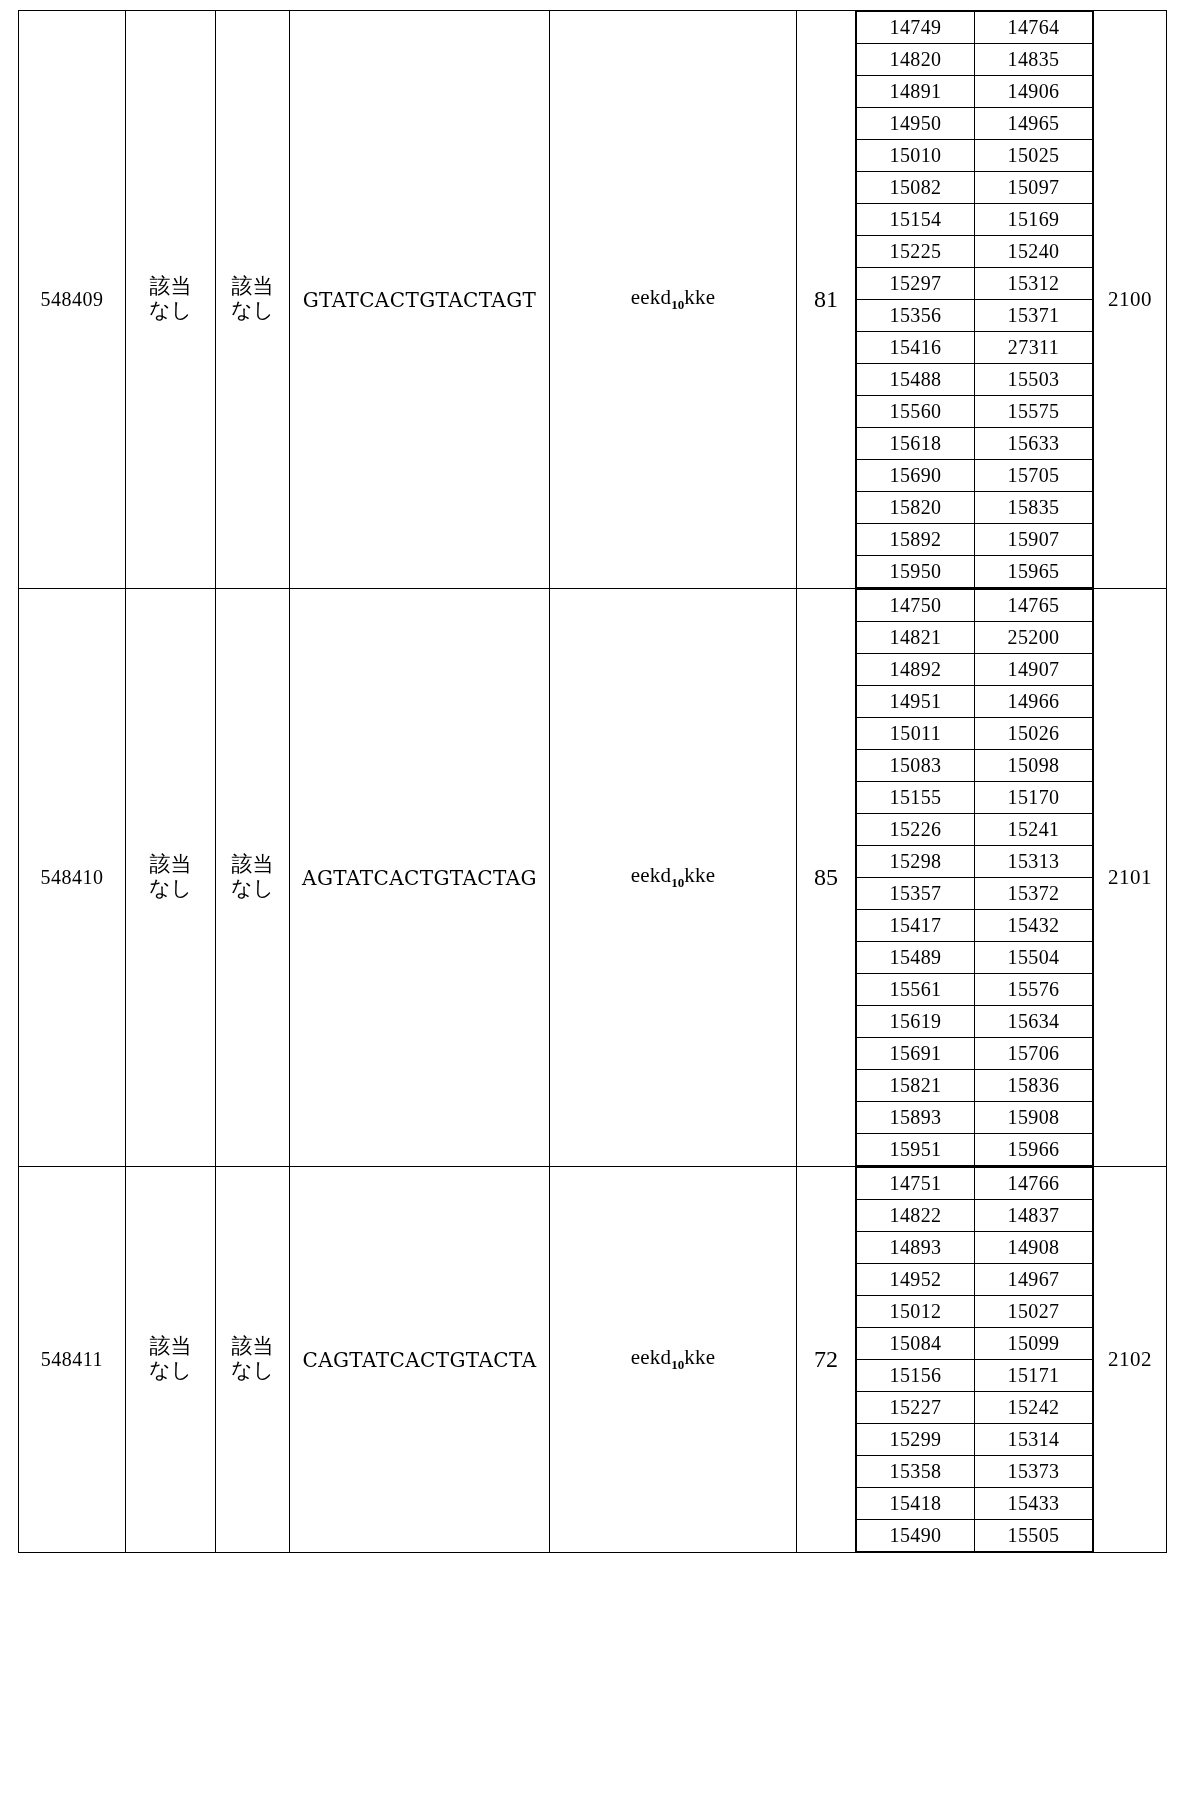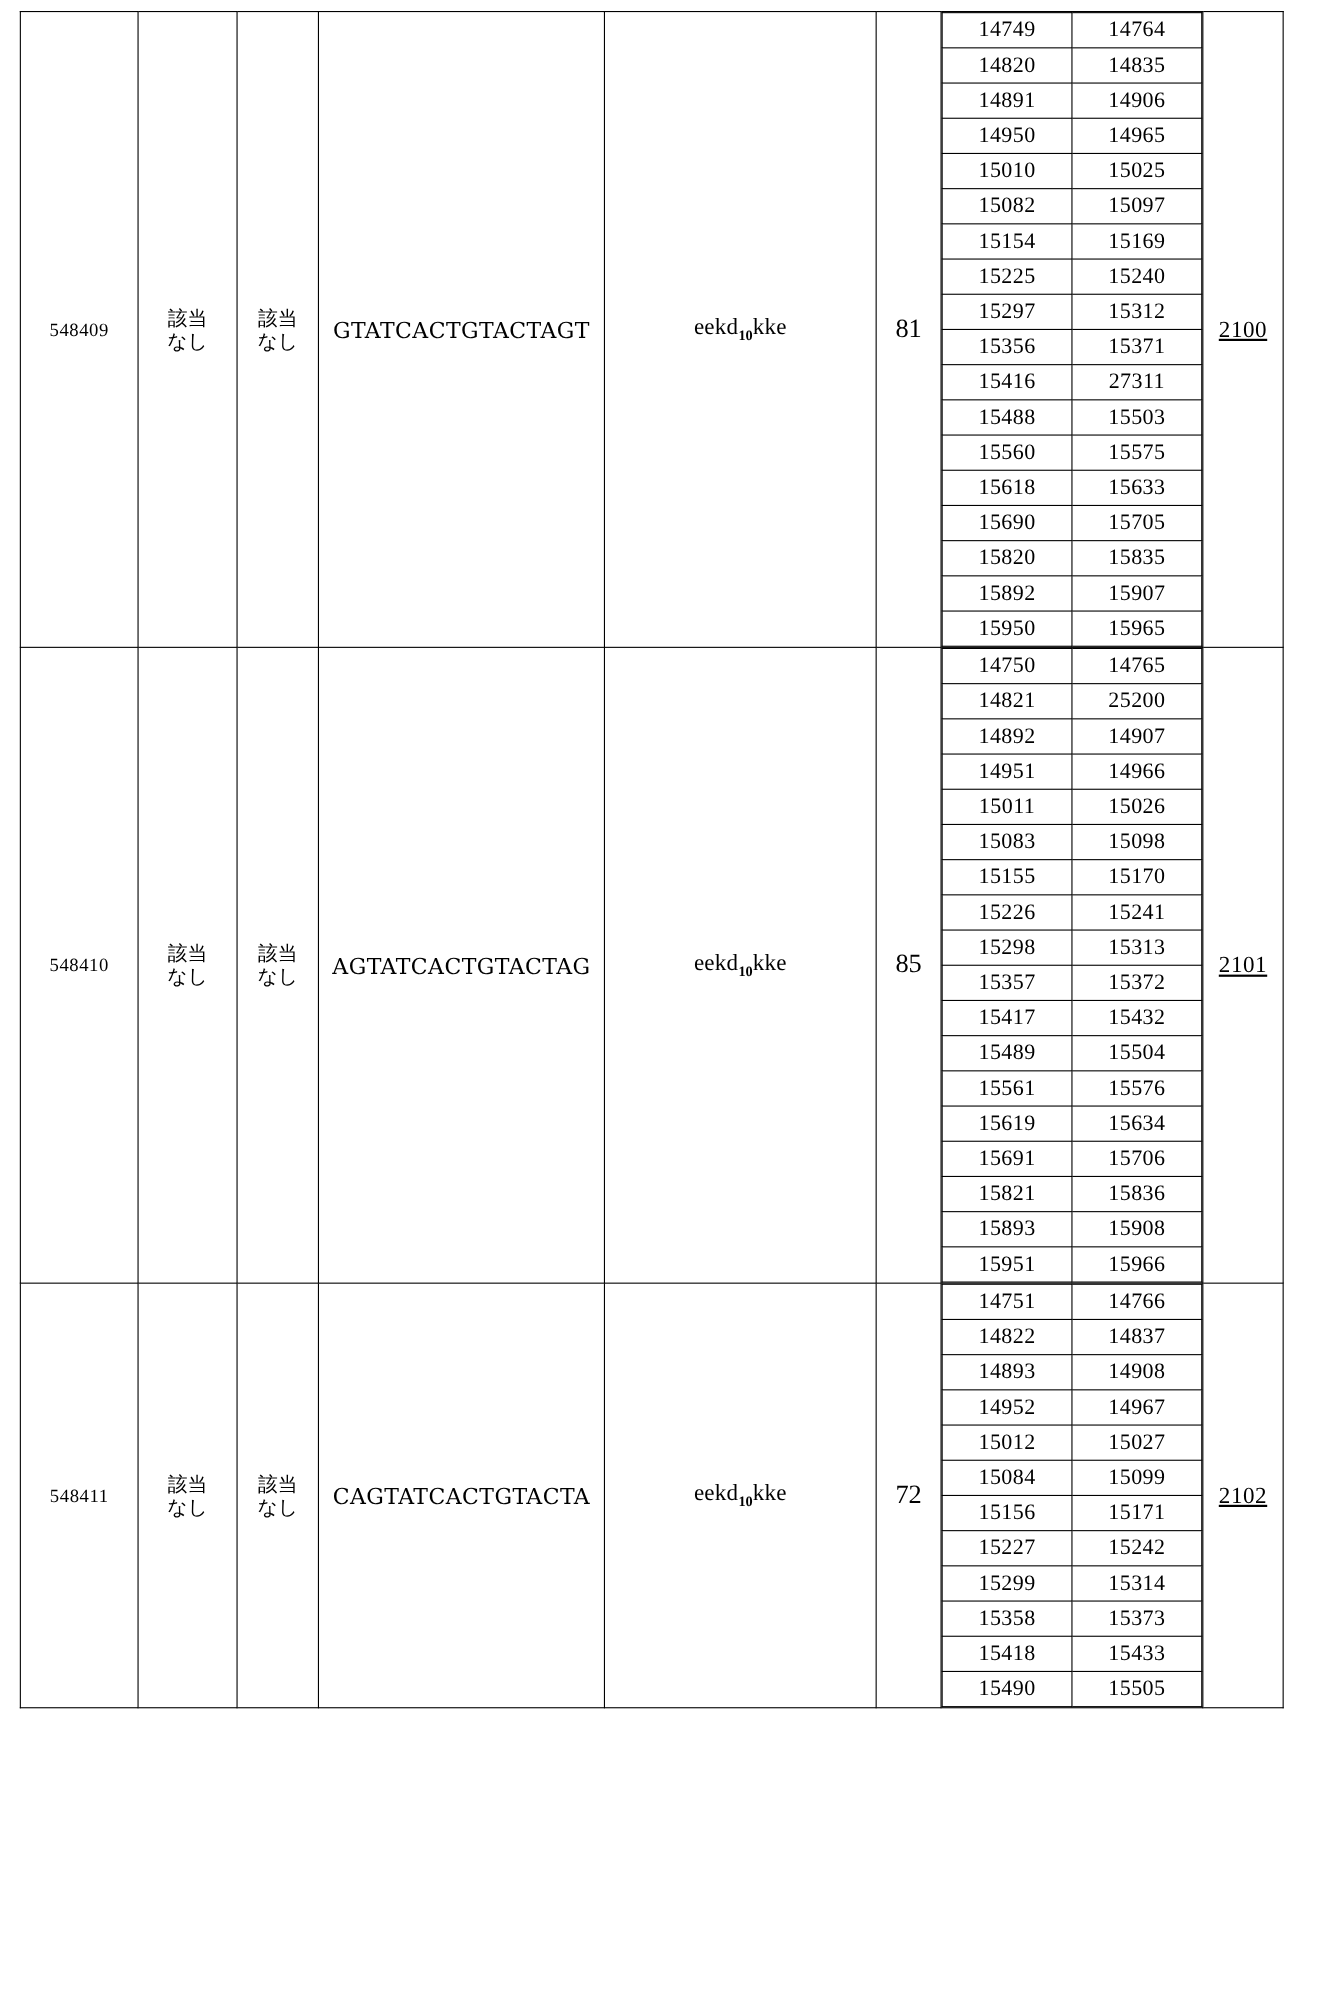--- a/index.html
+++ b/index.html
@@ -43,27 +43,27 @@
   col.c-id      { width: 107px; }
   col.c-a       { width: 90px;  }
   col.c-b       { width: 74px;  }
   col.c-seq     { width: 260px; }
   col.c-pep     { width: 247px; }
   col.c-num     { width: 59px;  }
   col.c-pairs   { width: 238px; }
   col.c-ref     { width: 73px;  }
 
   .cell-id {
-    font-size: 17px;
+    font-size: 20px;
     letter-spacing: 0.5px;
   }
   .cell-jp {
-    font-size: 18px;
+    font-size: 21px;
     line-height: 1.12;
-    font-family: Liberation Sans, sans-serif;
+    font-family: Liberation Mono, monospace;
   }
   .cell-jp .jp-line { display: block; }
   .cell-seq {
     font-size: 20px;
     letter-spacing: 0.4px;
     font-family: "DejaVu Serif", "Liberation Serif", serif;
   }
   .cell-pep {
     font-size: 21px;
     letter-spacing: 0.2px;
@@ -73,21 +73,20 @@
     vertical-align: sub;
     letter-spacing: 0;
     font-weight: bold;
   }
   .cell-num {
     font-size: 24px;
   }
   .cell-ref {
     font-size: 21px;
     letter-spacing: 0.5px;
-    text-decoration: underline;
   }
 
   
   td.pairs-host {
     padding: 0;
     vertical-align: top;
     border-left: 1px solid #000000;
     border-right: 1px solid #000000;
     font-family: Liberation Serif, serif;
   }

